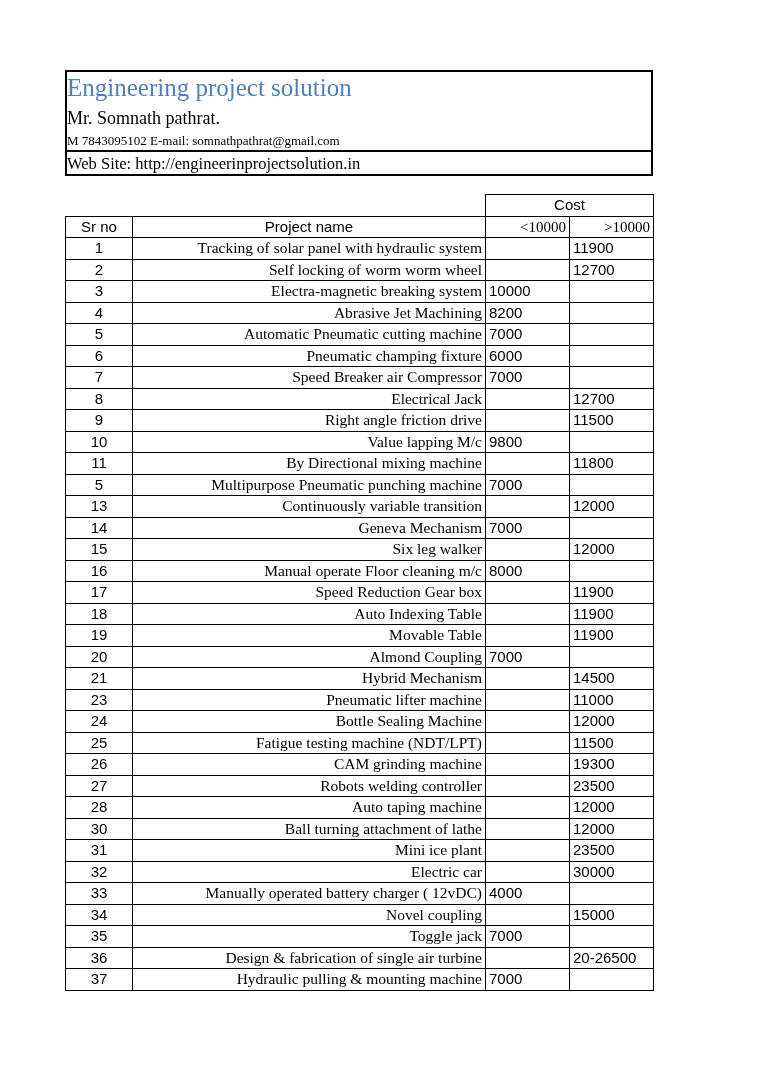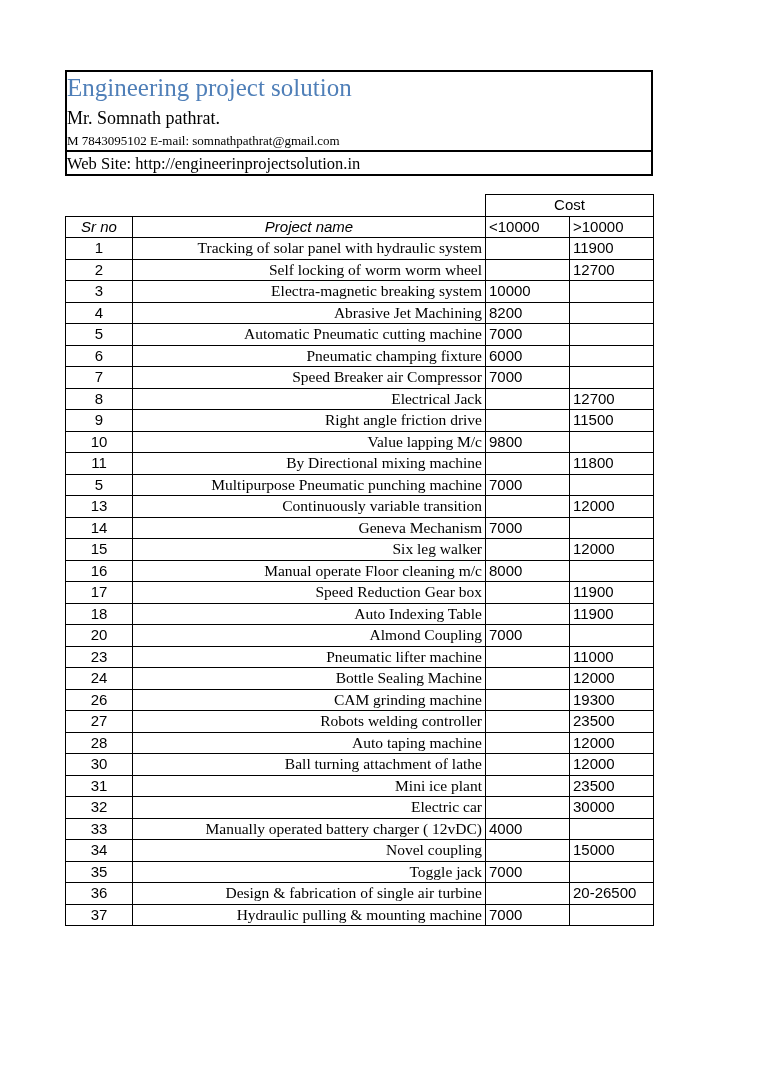--- a/index.html
+++ b/index.html
@@ -28,22 +28,22 @@
     table.price td {
       border: 1px solid #000000; padding: 0 3px; height: 20.5px;
       font-size: 15.5px; line-height: 20px; vertical-align: middle;
       overflow: hidden; white-space: pre;
     }
     table.price td.blank { border: none; border-bottom: 1px solid #000000; }
     table.price td.cost-group { text-align: center; font-family: "Liberation Sans", "DejaVu Sans", sans-serif; font-size: 15px; }
     td.c-sr { text-align: center; font-family: "Liberation Sans", "DejaVu Sans", sans-serif; font-size: 15px !important; }
     td.c-name { text-align: right; font-family: "Liberation Serif", "DejaVu Serif", serif; padding-left: 3px; }
     td.c-num { text-align: left; font-family: "Liberation Sans", "DejaVu Sans", sans-serif; font-size: 15px !important; }
-    td.th-center { text-align: center; font-family: "Liberation Sans", "DejaVu Sans", sans-serif; font-size: 15px !important; font-style: italic; }
-    td.th-left { text-align: left; font-family: Liberation Sans, sans-serif; font-size: 15px !important; }
+    td.th-center { text-align: center; font-family: "Liberation Sans", "DejaVu Sans", sans-serif; font-size: 15px !important; }
+    td.th-left { text-align: right; font-family: Liberation Serif, serif; font-size: 15px !important; }
   </style>
 </head>
 <body>
 
 <div class="header-box">
   <div class="hline h-title">Engineering project solution</div>
   <div class="hline h-name">Mr. Somnath pathrat.</div>
   <div class="hline h-contact">M 7843095102 E-mail: somnathpathrat@gmail.com</div>
   <div class="h-divider"></div>
   <div class="hline h-web">Web Site: http://engineerinprojectsolution.in</div>
@@ -169,36 +169,54 @@
         <td class="c-num"></td>
         <td class="c-num">11900</td>
       </tr>
     <tr>
         <td class="c-sr">18</td>
         <td class="c-name">Auto Indexing Table</td>
         <td class="c-num"></td>
         <td class="c-num">11900</td>
       </tr>
     <tr>
+        <td class="c-sr">19</td>
+        <td class="c-name"> Movable Table</td>
+        <td class="c-num"></td>
+        <td class="c-num">11900</td>
+      </tr>
+    <tr>
         <td class="c-sr">20</td>
         <td class="c-name"> Almond Coupling</td>
         <td class="c-num">7000</td>
         <td class="c-num"></td>
       </tr>
     <tr>
+        <td class="c-sr">21</td>
+        <td class="c-name"> Hybrid Mechanism</td>
+        <td class="c-num"></td>
+        <td class="c-num">14500</td>
+      </tr>
+    <tr>
         <td class="c-sr">23</td>
         <td class="c-name"> Pneumatic lifter machine</td>
         <td class="c-num"></td>
         <td class="c-num">11000</td>
       </tr>
     <tr>
         <td class="c-sr">24</td>
         <td class="c-name">Bottle Sealing Machine</td>
         <td class="c-num"></td>
         <td class="c-num">12000</td>
+      </tr>
+    <tr>
+        <td class="c-sr">25</td>
+        <td class="c-name">Fatigue testing machine (NDT/LPT)</td>
+        <td class="c-num"></td>
+        <td class="c-num">11500</td>
       </tr>
     <tr>
         <td class="c-sr">26</td>
         <td class="c-name"> CAM grinding machine</td>
         <td class="c-num"></td>
         <td class="c-num">19300</td>
       </tr>
     <tr>
         <td class="c-sr">27</td>
         <td class="c-name"> Robots welding controller</td>

